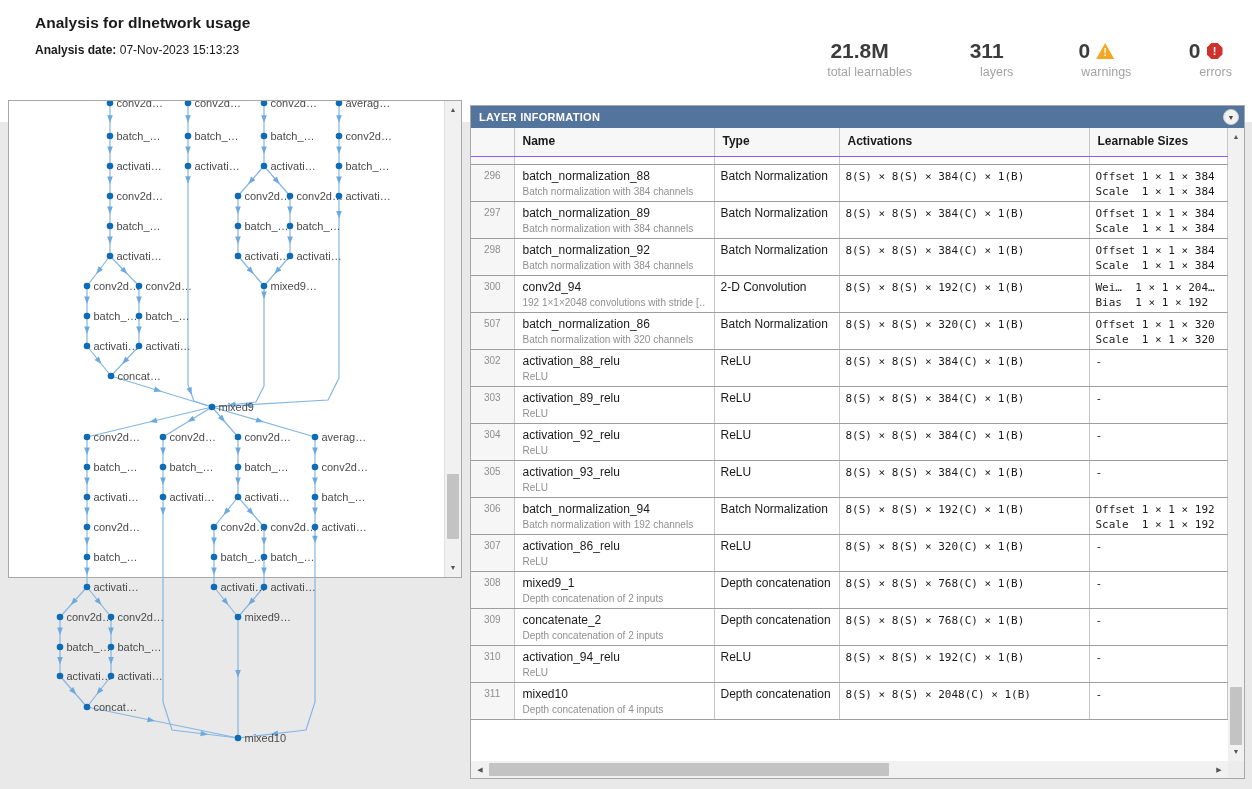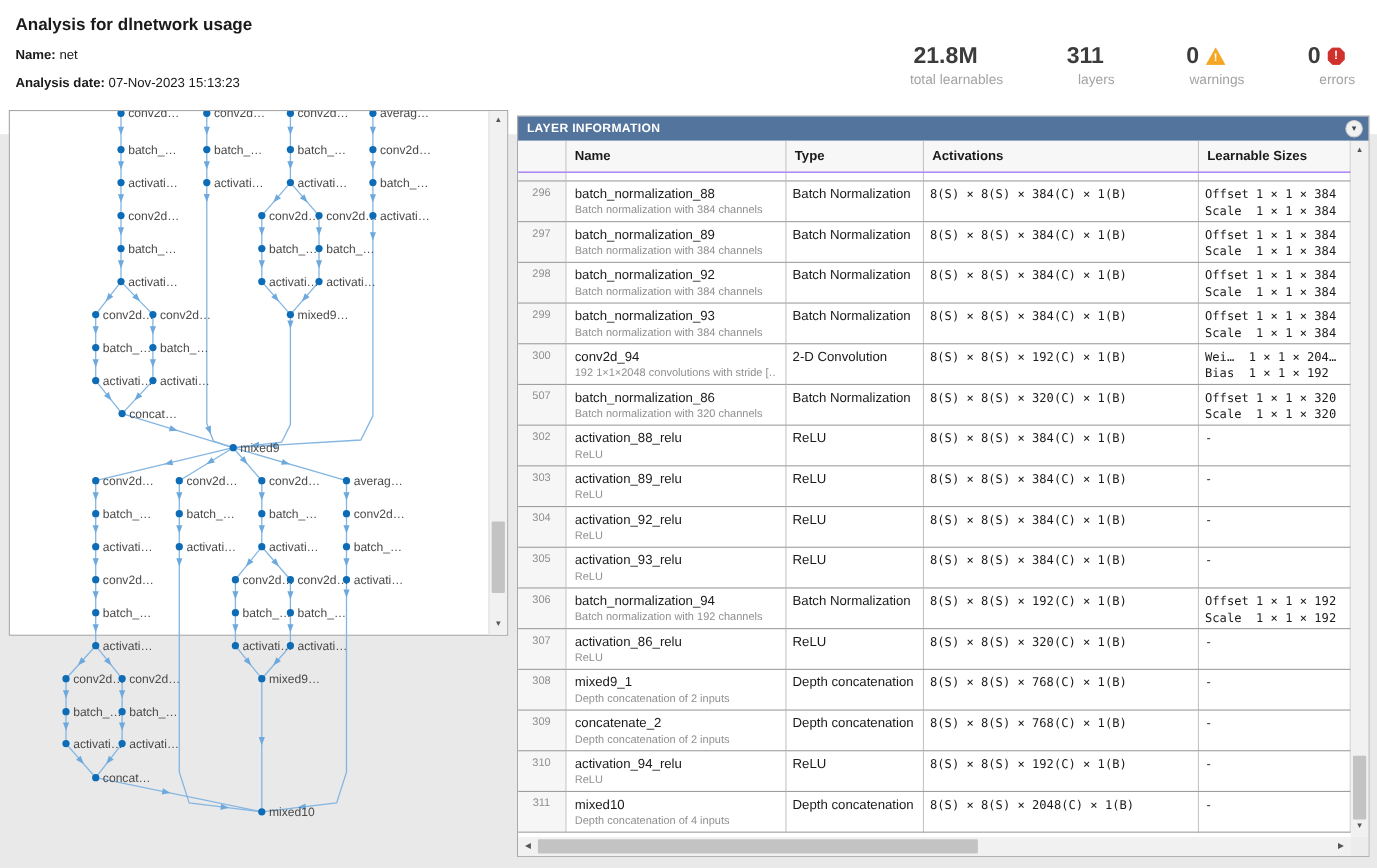--- a/index.html
+++ b/index.html
@@ -1,20 +1,20 @@
 <!DOCTYPE html>
 <html><head>
 <meta charset="utf-8">
 <style>
   * { box-sizing: border-box; margin: 0; padding: 0; }
   html,body { width:1252px; height:789px; overflow:hidden; }
   body { font-family:"Liberation Sans", sans-serif; background:#e9e9e9; position:relative; }
 
   
-  .top-strip { position:absolute; left:0; top:0; width:1252px; height:122px; background:#ffffff; }
+  .top-strip { position:absolute; left:0; top:0; width:1252px; height:122px; background:#ffffff;padding-left:21px; }
   .page-title { font-size:15.5px; font-weight:bold; color:#1a1a1a; margin:14px 0 0 14px; }
   .meta-line { font-size:12px; color:#1a1a1a; margin:11px 0 0 14px; }
   .meta-line .lbl { font-weight:bold; }
   .stats { position:absolute; top:40px; right:20px; display:flex; gap:48px; }
   .stat { display:flex; flex-direction:column; align-items:center; }
   .stat-val-row { display:flex; align-items:center; gap:6px; font-size:21px; font-weight:bold; color:#3c3c3c; line-height:22px; }
   .stat-lbl { font-size:12.5px; color:#a3a3a3; margin-top:3px;margin-left:20px; }
   .icon-warning { display:inline-flex; align-items:flex-end; justify-content:center;
     width:18px; height:16px; background:#f5a623; color:#ffffff;
     clip-path:polygon(50% 0,100% 100%,0 100%); font-size:10px; font-weight:bold; line-height:13px; }
@@ -68,24 +68,20 @@
 
   .table-vscroll { right:0; top:22px; bottom:17px; width:16px; }
   .table-hscroll { left:0; right:16px; bottom:0; height:17px; }
   .scroll-corner { position:absolute; right:0; bottom:0; width:16px; height:17px; background:#ececec; }
 </style>
 </head>
 <body>
 
 <div class="top-strip">
   <div class="page-title">Analysis for dlnetwork usage</div>
-  <div class="meta-line">
-    <span class="lbl">Name:</span>
-    <span>net</span>
-  </div>
   <div class="meta-line">
     <span class="lbl">Analysis date:</span>
     <span>07-Nov-2023 15:13:23</span>
   </div>
   <div class="stats" id="stats">
       <div class="stat">
         <div class="stat-val-row">
           <span>21.8M</span>
         </div>
         <div class="stat-lbl">total learnables</div>
@@ -575,31 +571,20 @@
     <td class="c-name">
       <div class="lname">batch_normalization_92</div>
       <div class="ldesc">Batch normalization with 384 channels</div>
     </td>
     <td class="c-type">Batch Normalization</td>
     <td class="c-act">8(S) × 8(S) × 384(C) × 1(B)</td>
     <td class="c-learn">Offset 1 × 1 × 384
 Scale  1 × 1 × 384</td>
   </tr>
 
-  <tr>
-    <td class="c-num">299</td>
-    <td class="c-name">
-      <div class="lname">batch_normalization_93</div>
-      <div class="ldesc">Batch normalization with 384 channels</div>
-    </td>
-    <td class="c-type">Batch Normalization</td>
-    <td class="c-act">8(S) × 8(S) × 384(C) × 1(B)</td>
-    <td class="c-learn">Offset 1 × 1 × 384
-Scale  1 × 1 × 384</td>
-  </tr>
 
   <tr>
     <td class="c-num">300</td>
     <td class="c-name">
       <div class="lname">conv2d_94</div>
       <div class="ldesc">192 1×1×2048 convolutions with stride […</div>
     </td>
     <td class="c-type">2-D Convolution</td>
     <td class="c-act">8(S) × 8(S) × 192(C) × 1(B)</td>
     <td class="c-learn">Wei…  1 × 1 × 204…

